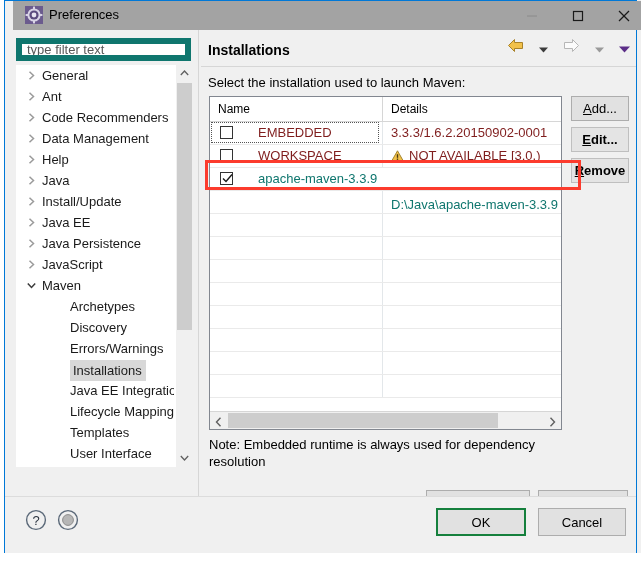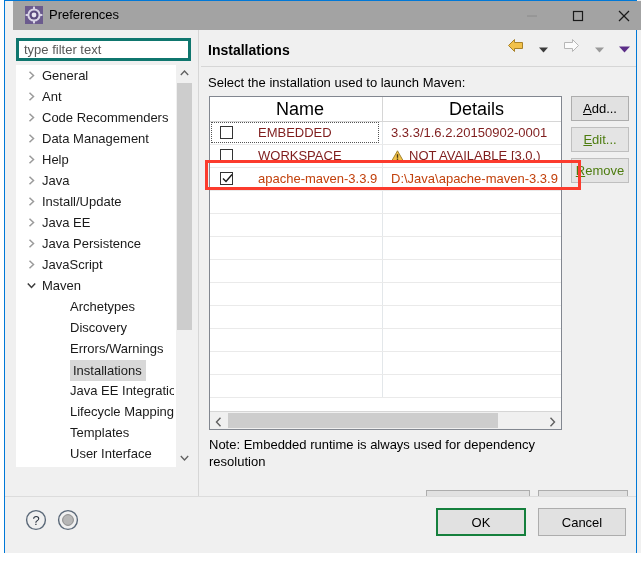--- a/index.html
+++ b/index.html
@@ -80,21 +80,21 @@
     position: absolute;
     left: 6px; top: 3px;
     width: 185px;
     height: 460px;
   }
   .filter-box {
     position: absolute;
     left: 5px; top: 5px;
     width: 175px;
     height: 23px;
-    border: 3px solid #0f766e;
+    border: 6px solid #0f766e;
     background: #ffffff;
     box-sizing: border-box;
     font-family: "Liberation Sans", sans-serif;
     font-size: 13px;
     color: #3b3b3b;
     padding: 0 5px;
     outline: none;
   }
   .filter-box::placeholder { color: #585858; opacity: 1; }
 
@@ -263,26 +263,25 @@
     position: relative;
     height: 24px;
     background: #ffffff;
     border-bottom: 1px solid #d6d6d6;
   }
   .th {
     position: absolute;
     top: 0;
     height: 24px;
     line-height: 24px;
-    font-size: 18px;
+    font-size: 12px;
     color: #000000;
     padding-left: 8px;
     box-sizing: border-box;
     cursor: default;
-    text-align: center;
   }
   .th-name { left: 0; width: 172px; }
   .th-details { left: 172px; width: 180px; border-left: 1px solid #d6d6d6; }
 
   .trow {
     position: relative;
     height: 22px;
     border-bottom: 1px solid #eaeaea;
     cursor: default;
   }
@@ -311,21 +310,21 @@
     position: absolute;
     left: 10px; top: 4px;
     width: 13px; height: 13px;
     border: 1px solid #333333;
     background: #ffffff;
     box-sizing: border-box;
   }
   .cbox svg { position: absolute; left: 0px; top: -1px; }
   .rowtext { margin-left: 40px; }
   .dim { color: #7f1d1d; }
-  .dark { color: #c2410c; }
+  .dark { color: #0f766e; margin-top: 26px; }
   .focus-dots {
     position: absolute;
     left: 1px; top: 0px;
     width: 168px; height: 21px;
     border: 1px dotted #555555;
     box-sizing: border-box;
   }
   .warn-ico { display:inline-block; vertical-align: -2px; margin-right: 5px; }
 
   .empty-row {
@@ -367,21 +366,21 @@
     height: 25px;
     font-family: "Liberation Sans", sans-serif;
     font-size: 13px;
     background: #e1e1e1;
     border: 1px solid #adadad;
     color: #000000;
     box-sizing: border-box;
     cursor: default;
     padding: 0;
   }
-  .side-btn.disabled { color: #4d7c0f; background: #e4e4e4; border-color: #bfbfbf; }
+  .side-btn.disabled { color: #000000; background: #e4e4e4; border-color: #bfbfbf; font-weight: bold; }
   .btn-add    { top: 66px; }
   .btn-edit   { top: 97px; }
   .btn-remove { top: 128px; }
   .ul { text-decoration: underline; }
 
   .note {
     position: absolute;
     left: 8px; top: 406px;
     width: 355px;
     font-size: 13px;

